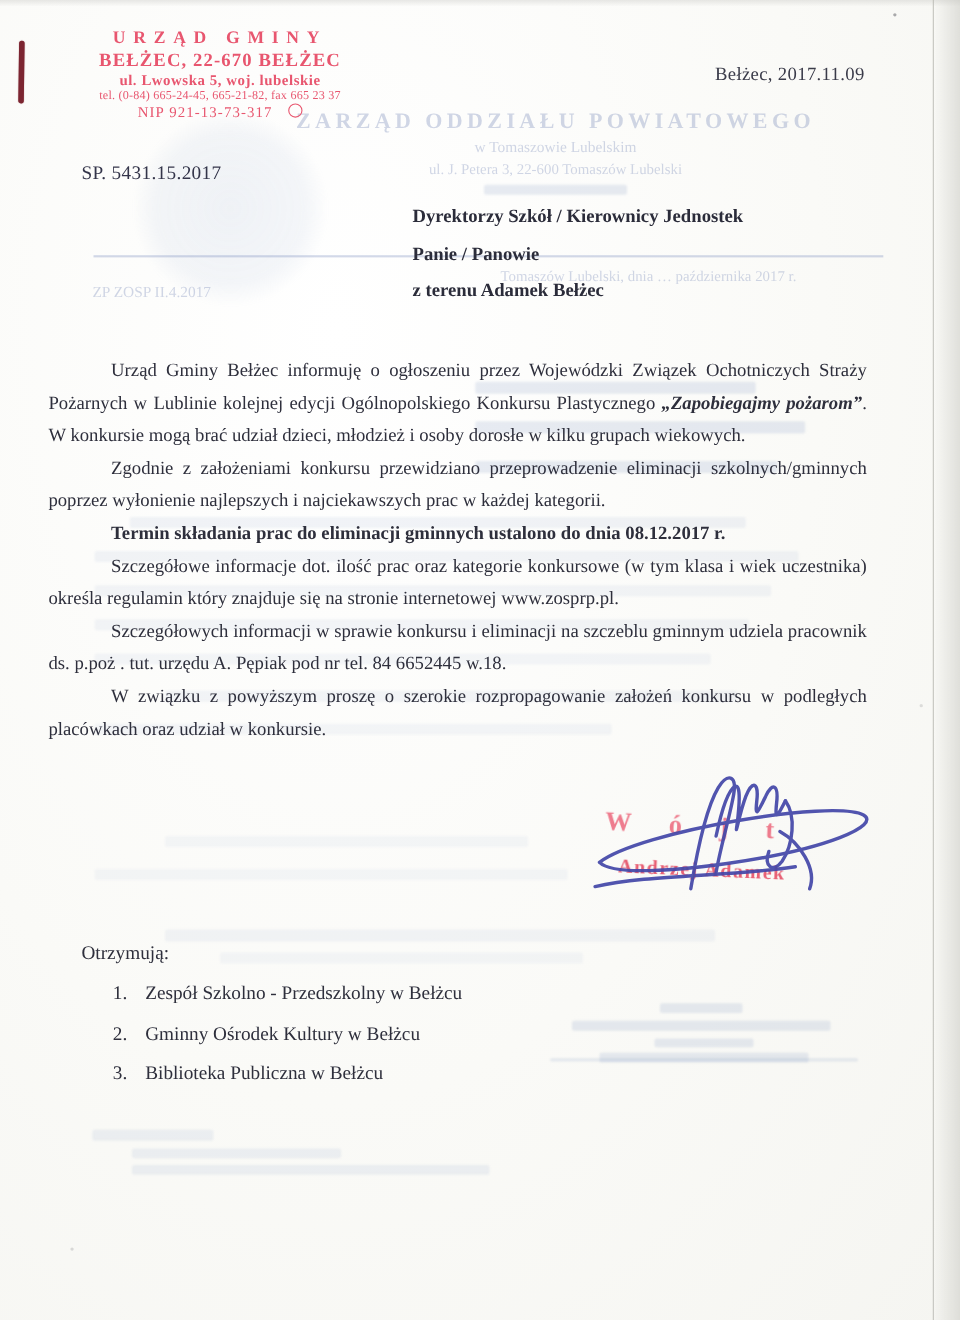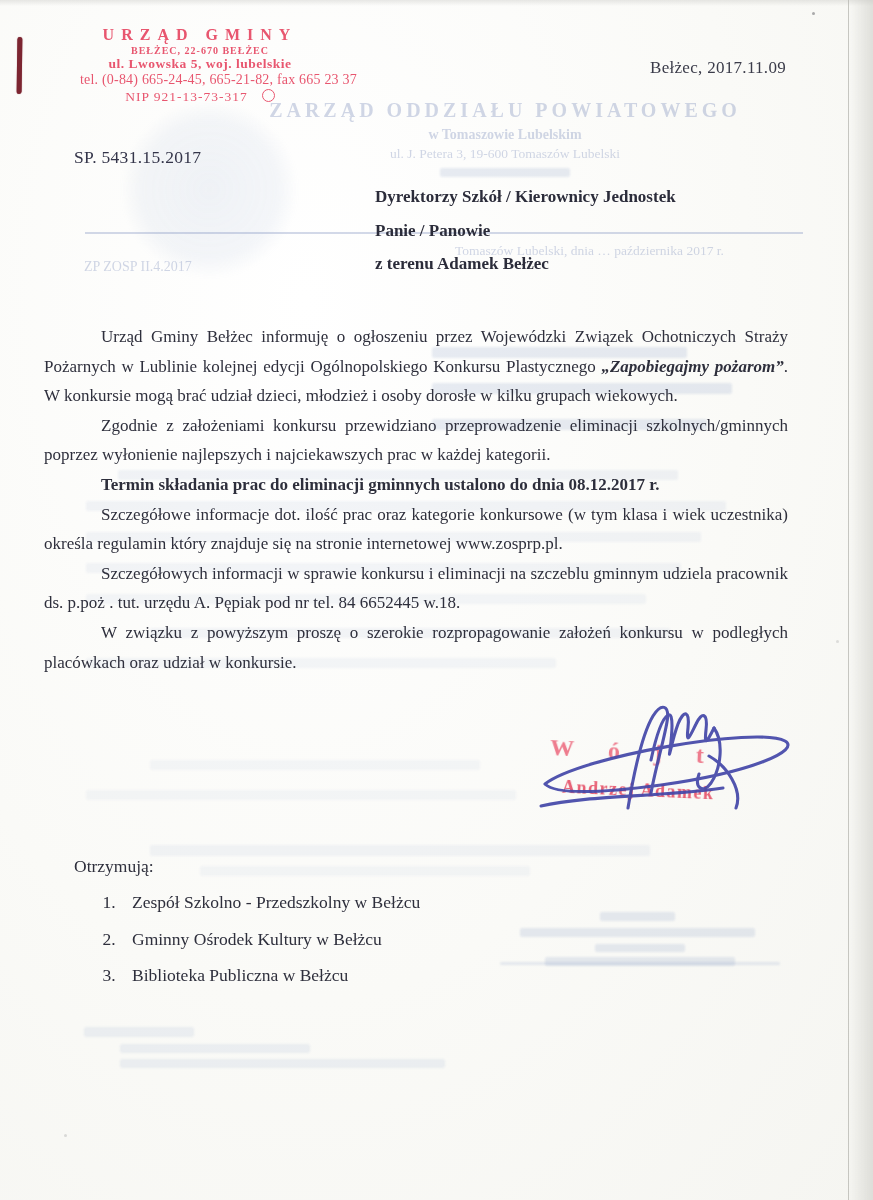--- a/index.html
+++ b/index.html
@@ -19,40 +19,40 @@
     border-left:1px solid rgba(176,176,172,.55);}
   .top-shade{left:0; top:0; width:873px; height:6px;
     background:linear-gradient(to bottom, rgba(190,190,186,.35), rgba(190,190,186,0));}
   .red-mark{left:17px; top:37px; width:5px; height:57px; background:#7c2531;
     border-radius:3px; transform:rotate(.8deg); box-shadow:0 0 1px rgba(124,37,49,.7);}
 
   
   .stamp{left:80px; top:26px; width:240px; text-align:center;
     color:#e8566f; filter:blur(.3px);}
   .stamp .s1{font-size:16px; font-weight:bold; letter-spacing:7px; white-space:nowrap;}
-  .stamp .s2{font-size:10px; font-weight:bold; letter-spacing:1px; margin-top:1px; white-space:nowrap;}
+  .stamp .s2{font-size:17px; font-weight:bold; letter-spacing:1px; margin-top:1px; white-space:nowrap;}
   .stamp .s3{font-size:13.5px; font-weight:bold; letter-spacing:.5px; white-space:nowrap;}
-  .stamp .s4{font-size:14px; letter-spacing:.2px; white-space:nowrap;}
+  .stamp .s4{font-size:11px; letter-spacing:.2px; white-space:nowrap;}
   .stamp .s5{font-size:13.5px; letter-spacing:1px; margin-top:1px; white-space:nowrap;}
   .emblem{display:inline-block; width:11px; height:11px; border:1.5px solid #e8566f;
     border-radius:50%; vertical-align:-1px; margin-left:14px;}
 
   .doc-date{left:650px; top:58px; font-size:17px; color:#3a3b49; letter-spacing:.3px;}
   .ref-number{left:74px; top:147px; font-size:17.5px; color:#34354a; letter-spacing:.3px;text-align:center;}
 
   
   .recipient{left:375px; top:180px; font-size:17px; font-weight:bold;
     color:#2b2c3a; line-height:33.5px; white-space:nowrap;}
 
   
   .ghost{color:rgba(104,124,176,.30); filter:blur(.5px); white-space:nowrap;}
   .ghost-h{left:255px; top:99px; width:500px; text-align:center;}
   .ghost-h .g1{font-size:20px; font-weight:bold; letter-spacing:4px;}
   .ghost-h .g2{font-size:13.5px; font-weight:bold; letter-spacing:1.5px; margin-top:5px;}
-  .ghost-h .g3{font-size:14px; font-weight:bold; margin-top:5px;}
+  .ghost-h .g3{font-size:14px; font-weight:normal; margin-top:5px;}
   .ghost-h .g4{font-size:13.5px; margin-top:3px;}
   .ghost-bar{background:rgba(112,134,186,.16); filter:blur(1px); border-radius:2px;}
   .ghost-rule{left:85px; top:232px; width:718px; height:2px; background:rgba(110,130,182,.30); filter:blur(.4px);}
   .ghost-date{left:455px; top:243px; font-size:13.5px;}
   .ghost-ref{left:84px; top:259px; font-size:14px;}
   .ghost-circle{left:122px; top:102px; width:175px; height:175px; border-radius:50%;
     background:radial-gradient(circle, rgba(150,170,205,.14) 0%, rgba(150,170,205,.10) 55%, rgba(150,170,205,0) 72%);
     filter:blur(2px);}
 
   
@@ -85,21 +85,21 @@
 <div class="page">
 
   <div class="abs top-shade"></div>
   <div class="abs edge-strip"></div>
   <div class="abs red-mark"></div>
 
   <div class="abs ghost-circle"></div>
   <div class="abs ghost ghost-h">
     <div class="g1">ZARZĄD ODDZIAŁU POWIATOWEGO</div>
     <div class="g3">w Tomaszowie Lubelskim</div>
-    <div class="g4">ul. J. Petera 3, 19-600 Tomaszów Lubelski</div>
+    <div class="g4">ul. J. Petera 3, 22-600 Tomaszów Lubelski</div>
     <div class="ghost-bar" style="width:130px;height:9px;margin:6px auto 0;"></div>
   </div>
   <div class="abs ghost-rule"></div>
   <div class="abs ghost ghost-date">Tomaszów Lubelski, dnia … października 2017 r.</div>
   <div class="abs ghost ghost-ref">ZP ZOSP II.4.2017</div>
 
   <div class="abs ghost-bar" style="left:432px;top:347px;width:255px;height:11px;"></div>
   <div class="abs ghost-bar" style="left:432px;top:383px;width:300px;height:11px;"></div>
   <div class="abs ghost-bar" style="left:432px;top:419px;width:275px;height:11px;"></div>
   <div class="abs ghost-bar" style="left:118px;top:470px;width:560px;height:10px;opacity:.6;"></div>

